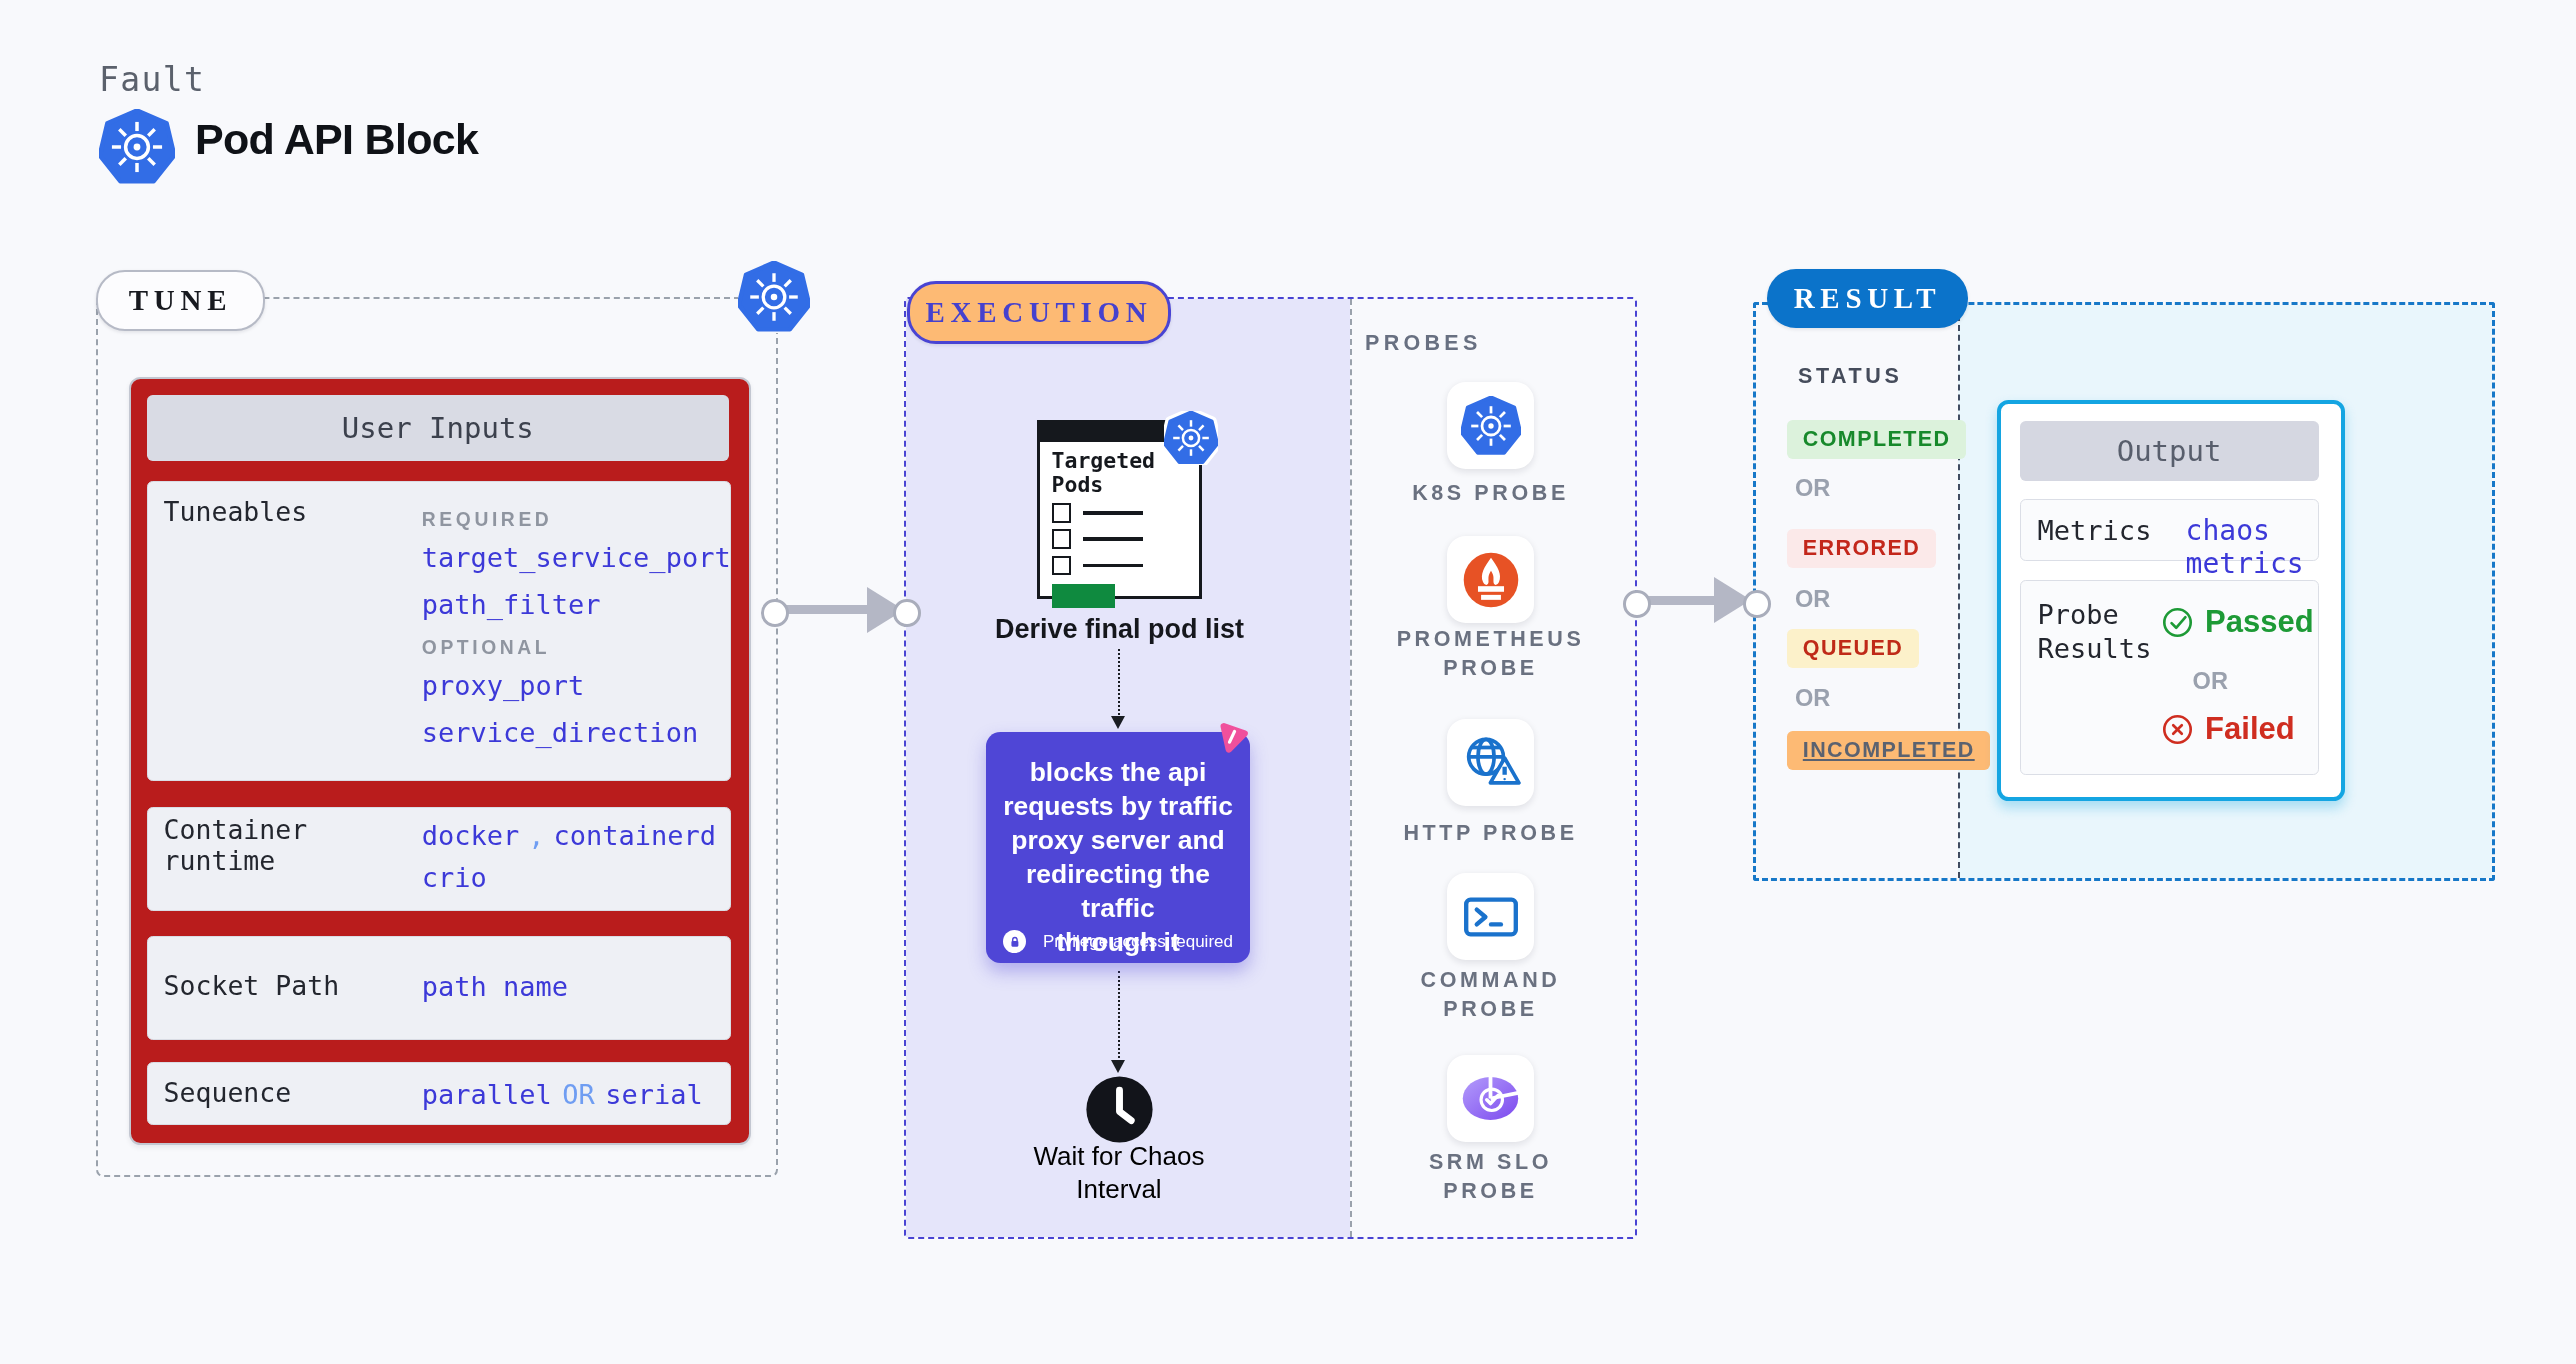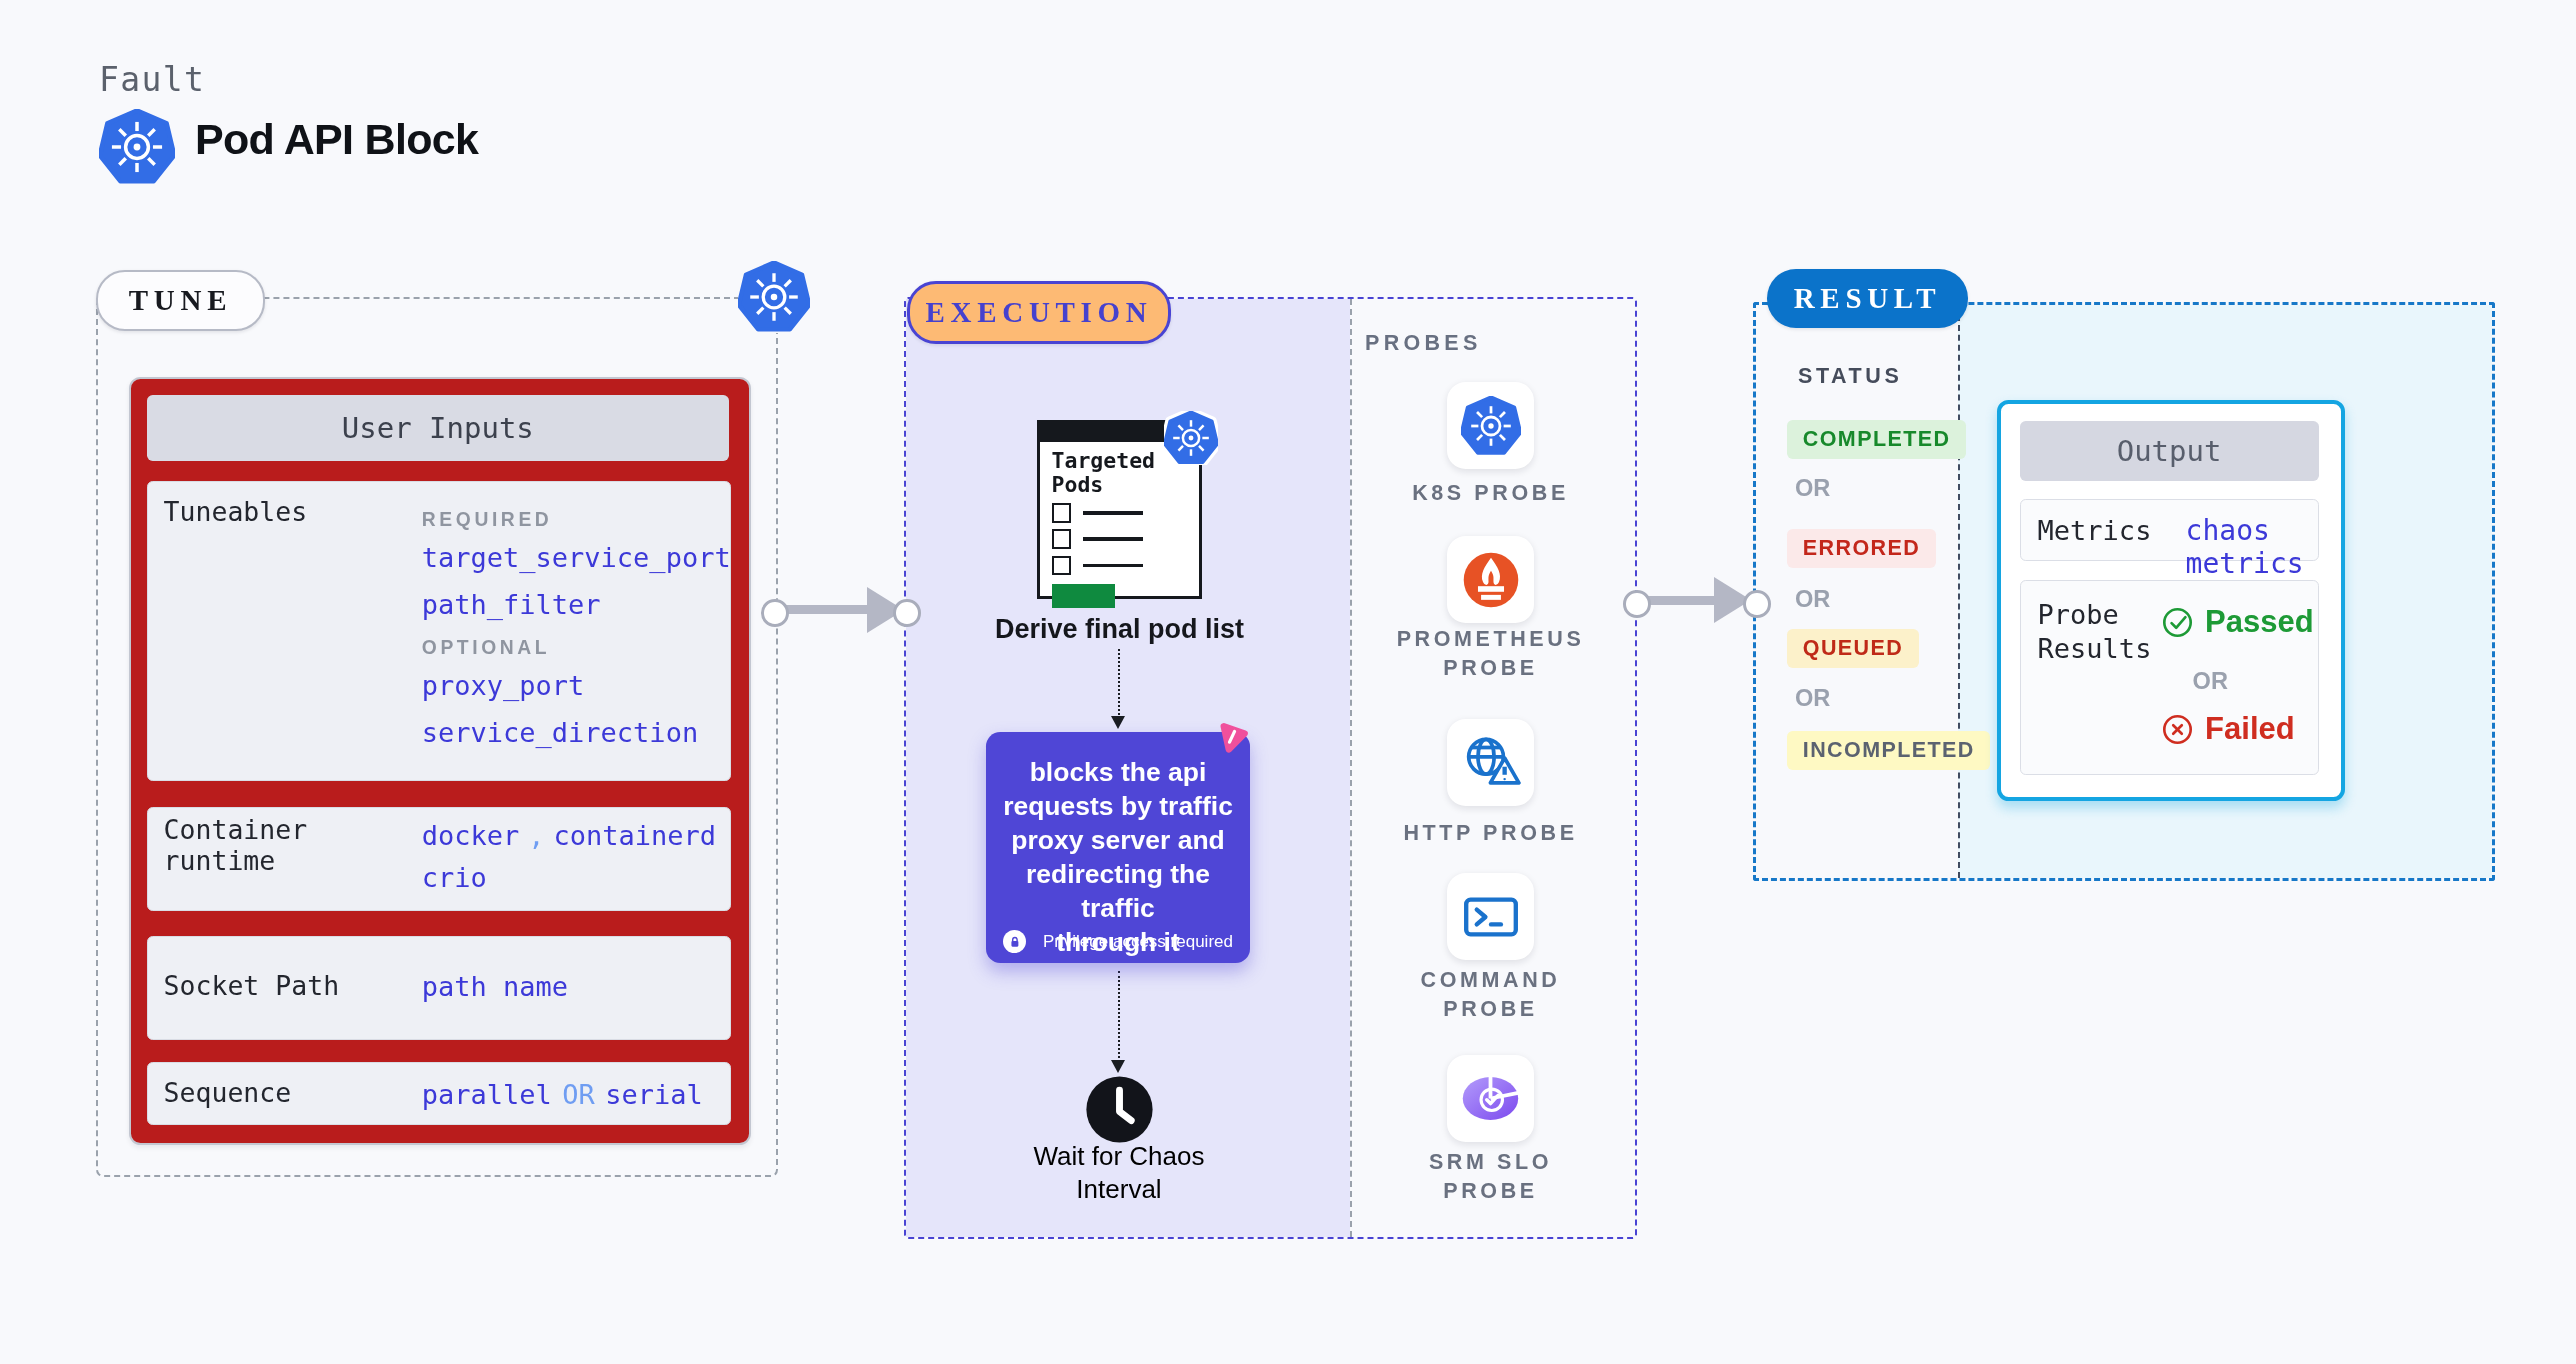--- a/index.html
+++ b/index.html
@@ -77,21 +77,21 @@
   .result-pill{left:1767px;top:269px;width:201px;height:59px;background:#0b73ca;color:#fff;border:none;}
   .result-box{left:1753px;top:302px;width:736px;height:573px;border:3.6px dashed #1778c8;border-radius:2.9px;}
   .result-cyan{left:202px;top:0;right:0;bottom:0;background:#e9f6fc;}
   .result-divider{left:202px;top:0;height:100%;width:0;border-left:2.1px dashed #404b60;}
   .status-label{left:42px;top:59px;font-size:21.5px;font-weight:800;letter-spacing:3.6px;color:#454c5b;}
   .badge{position:absolute;left:31px;padding:7.2px 15.8px;border-radius:5.7px;font-size:21.5px;font-weight:800;
          letter-spacing:1.4px;white-space:nowrap;}
   .s-completed{background:#dcf2dc;color:#17892b;}
   .s-errored{background:#fbe9e9;color:#c3271b;}
   .s-queued{background:#fcf1ca;color:#bf2a18;}
-  .s-incompleted{background:#fef9c3;color:#5b6270;}
+  .s-incompleted{background:#fdba74;color:#5b6270;text-decoration:underline;}
   .or{position:absolute;left:39px;font-size:23.6px;font-weight:700;color:#9aa1ae;}
 
   .output-card{left:241px;top:95px;width:340px;height:393px;background:#fff;border:4.3px solid #14a5e2;
                border-radius:11.5px;box-shadow:0 6.4px 11.5px rgba(18,165,226,.30);z-index:1;}
   .out-header{left:18.6px;top:17px;width:299px;height:60px;background:#d5d7e1;border-radius:5.7px;
               display:flex;align-items:center;justify-content:center;font-size:29px;color:#585e6c;}
   .out-row{position:absolute;left:18.6px;width:299px;background:#fafbfd;border:1.4px solid #dbdee6;border-radius:5.7px;box-sizing:border-box;}
   .out-label{font-size:27px;color:#23262e;line-height:34px;}
   .passed-text{font-size:31px;font-weight:800;color:#1d9a36;}
   .failed-text{font-size:31px;font-weight:800;color:#cf2d20;}

